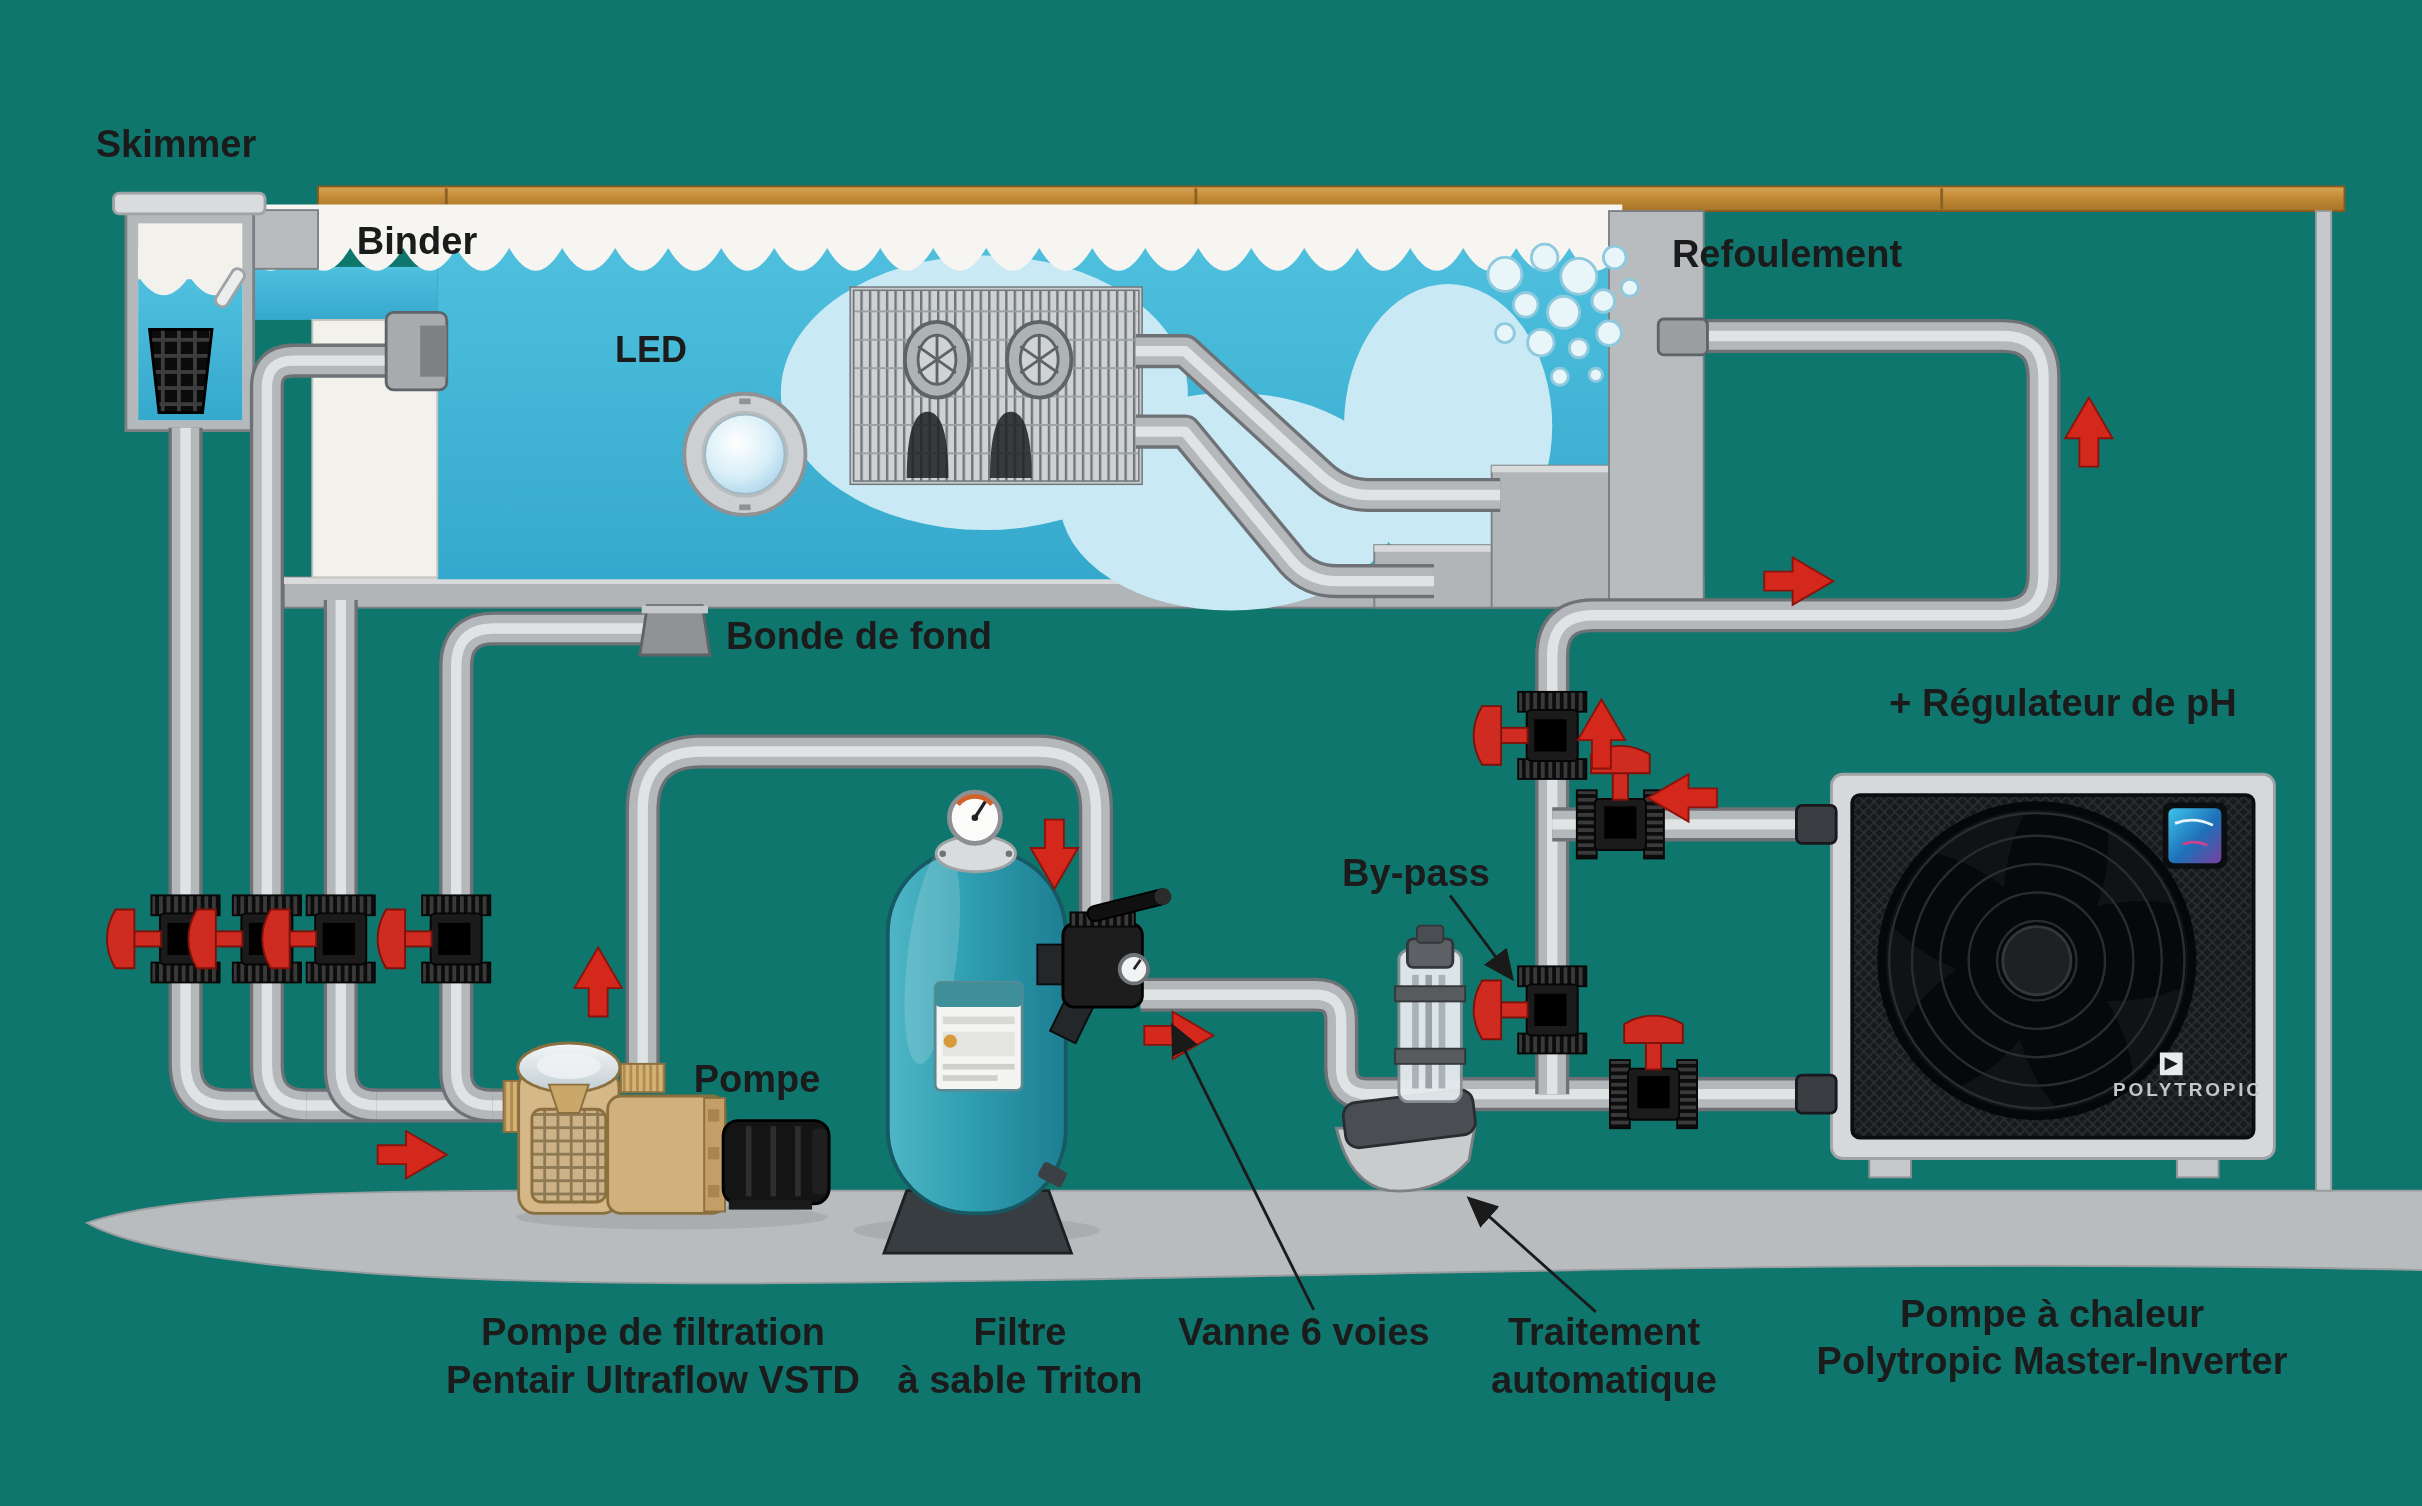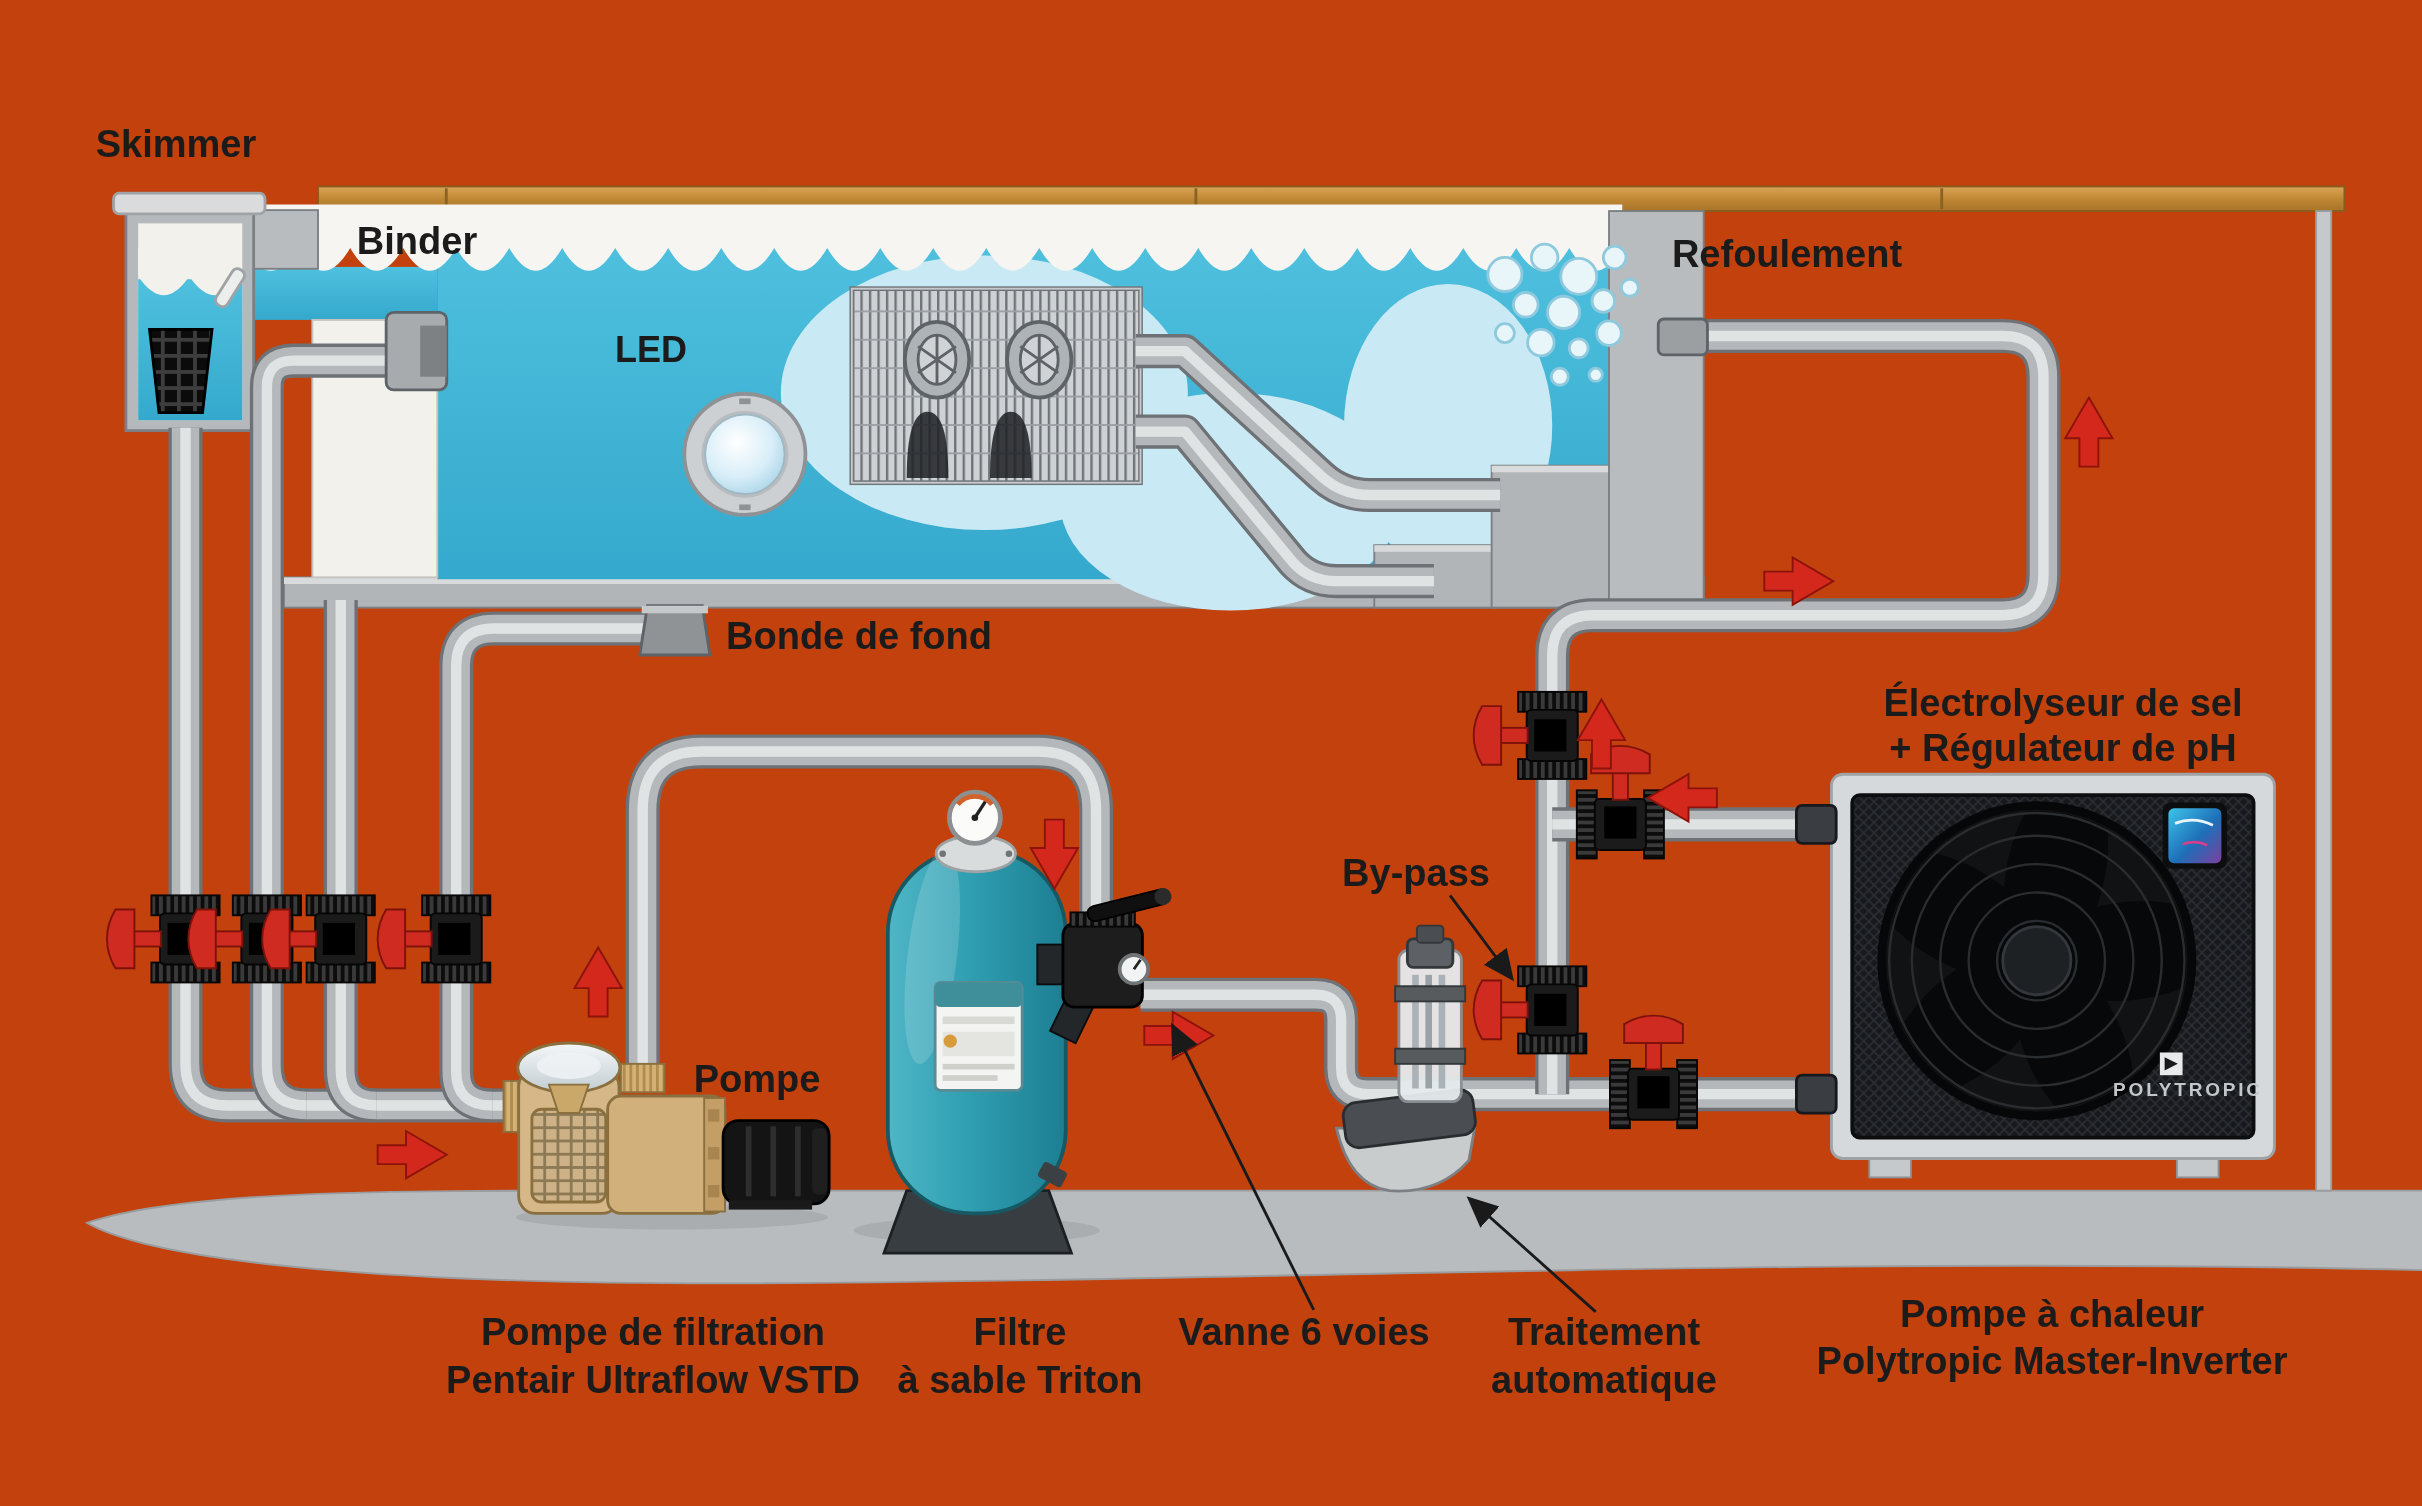--- a/index.html
+++ b/index.html
@@ -1,16 +1,16 @@
 <!DOCTYPE html>
 <html style="font-size:15px"><head>
 <meta charset="utf-8">
 <style>
   html,body{margin:0;padding:0;background:#e8e6e0;}
-  .canvas{position:relative;width:2423px;height:1507px;background:#c2410c;
+  .canvas{position:relative;width:2423px;height:1507px;background:#0f766e;
           font-family:"Liberation Sans",sans-serif;overflow:hidden;}
   .scene{position:absolute;inset:0;}
   .lbl{position:absolute;color:#1b1b1b;font-weight:600;font-size:38px;
        white-space:nowrap;transform:translate(-50%,-50%);}
   .lbl.small{font-size:36px;}
   .lbl.block{transform:translate(0,0);}
   .brand{position:absolute;color:#c3c7ca;font-weight:700;font-size:19px;
          letter-spacing:2.8px;transform:translate(-50%,-50%);}
   
   .pipe-out{fill:none;stroke:#6e7276;stroke-width:36;stroke-linejoin:round;stroke-linecap:butt;}
@@ -388,21 +388,20 @@
     <line x1="1686" y1="1386" x2="1554" y2="1268" marker-end="url(#ah)"></line>
   </g>
 </svg>
 
 <div class="lbl" style="left:176px;top:144px">Skimmer</div>
 <div class="lbl" style="left:417px;top:241px">Binder</div>
 <div class="lbl small" style="left:651px;top:350px">LED</div>
 <div class="lbl" style="left:859px;top:636px">Bonde de fond</div>
 <div class="lbl" style="left:1787px;top:254px">Refoulement</div>
 <div class="lbl block" style="left:2063px;top:681px;transform:translate(-50%,0);line-height:45px;text-align:center">
-  <div>Électrolyseur de sel</div>
   <div>+ Régulateur de pH</div>
 </div>
 <div class="lbl" style="left:1416px;top:873px">By-pass</div>
 <div class="lbl" style="left:757px;top:1079px">Pompe</div>
 
 <div class="lbl" style="left:653px;top:1332px">Pompe de filtration</div>
 <div class="lbl" style="left:653px;top:1380px">Pentair Ultraflow VSTD</div>
 <div class="lbl" style="left:1020px;top:1332px">Filtre</div>
 <div class="lbl" style="left:1020px;top:1380px">à sable Triton</div>
 <div class="lbl" style="left:1304px;top:1332px">Vanne 6 voies</div>

